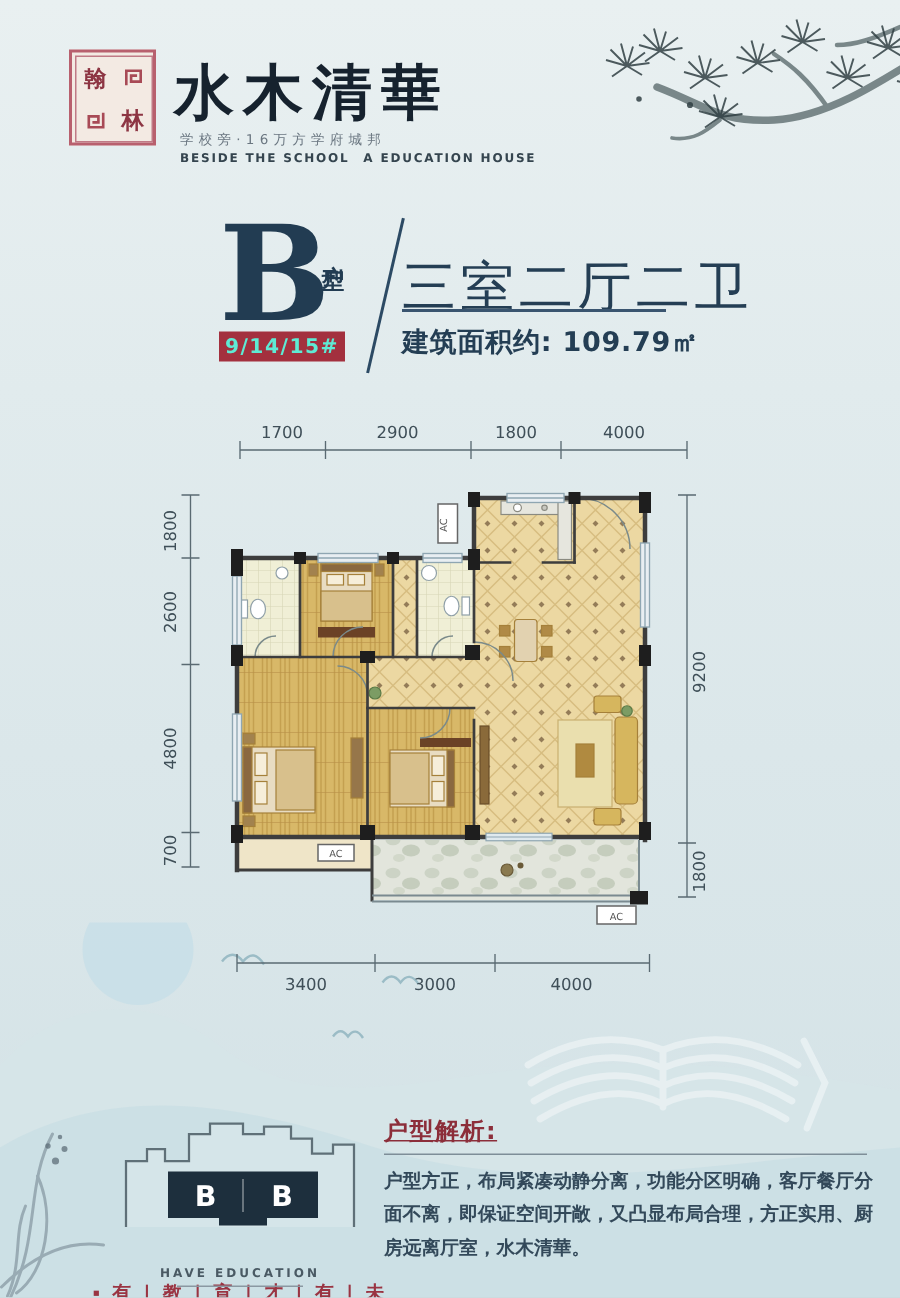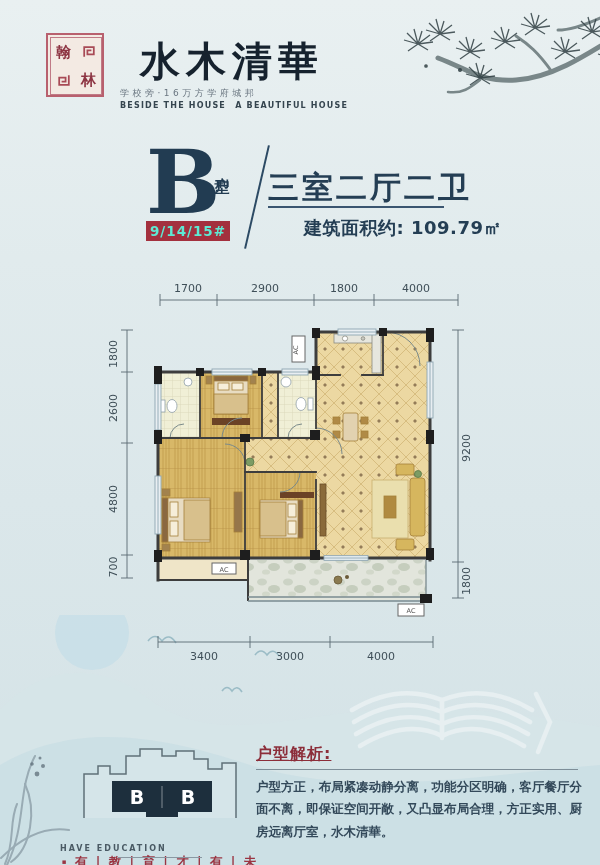--- a/index.html
+++ b/index.html
@@ -6,40 +6,40 @@
   #poster{position:relative;width:600px;height:865px;overflow:hidden;
     background:linear-gradient(180deg,#e9f0f1 0%,#e1ebed 30%,#dbe7ea 58%,#d3e2e6 100%);
     font-family:"DejaVu Sans","Liberation Sans",sans-serif;}
   .abs{position:absolute;}
   svg text{font-family:"DejaVu Sans","Liberation Sans",sans-serif;}
   
   .seal{left:46px;top:33px;width:58px;height:64px;border:2px solid #b8606e;background:#f3eae3;padding:2px;box-sizing:border-box;}
   .seal-in{width:100%;height:100%;border:1px solid #c07a86;display:grid;grid-template-columns:1fr 1fr;grid-template-rows:1fr 1fr;}
   .seal-cell{display:flex;align-items:center;justify-content:center;font-family:"DejaVu Serif","Liberation Serif",serif;
     font-size:15px;font-weight:bold;color:#8d3543;}
-  .brand-title{left:116px;top:34px;font-family:"DejaVu Serif","Liberation Serif",serif;font-size:40px;font-weight:900;color:#16222e;letter-spacing:6px;margin-left:24px;}
+  .brand-title{left:116px;top:34px;font-family:"DejaVu Serif","Liberation Serif",serif;font-size:40px;font-weight:900;color:#16222e;letter-spacing:6px;}
   .brand-sub-cn{left:120px;top:87px;font-size:9px;color:#6a7680;letter-spacing:3.5px;}
   .brand-sub-en{left:120px;top:100px;font-size:8px;font-weight:bold;color:#35454f;letter-spacing:1.2px;}
   
   .big-b{left:146px;top:138px;font-family:"DejaVu Serif","Liberation Serif",serif;font-size:88px;line-height:1;font-weight:bold;color:#223c52;}
   .type-vert{left:212px;top:164px;writing-mode:vertical-rl;font-size:15px;font-weight:bold;color:#223c52;letter-spacing:3px;}
   .badge{left:146px;top:221px;width:84px;height:20px;background:#a3303e;color:#5eead4;font-size:13.5px;font-weight:bold;
     display:flex;align-items:center;justify-content:center;letter-spacing:1px;}
   .slash{left:256px;top:144px;width:2px;height:106px;background:#2c4a64;transform:rotate(13deg);}
-  .layout-txt{left:268px;top:167px;font-size:31px;font-weight:bold;color:#243e54;letter-spacing:3px;}
+  .layout-txt{left:268px;top:167px;font-size:36px;font-weight:normal;color:#243e54;letter-spacing:3px;}
   .layout-rule{left:268px;top:206px;width:176px;height:2px;background:#3a5570;}
-  .area-txt{left:268px;top:216px;font-size:18px;font-weight:bold;color:#243e54;letter-spacing:.5px;margin-left:36px;}
+  .area-txt{left:268px;top:216px;font-size:18px;font-weight:bold;color:#243e54;letter-spacing:.5px;}
   
   .ana-head{left:256px;top:744px;font-size:16px;font-weight:bold;color:#8c2e3a;letter-spacing:1px;text-decoration:underline;}
   .ana-rule{left:256px;top:769px;width:322px;height:1px;background:#7e8e98;}
   .ana-body{left:256px;top:776px;width:326px;font-size:12.5px;font-weight:600;color:#33495a;line-height:1.78;text-align:justify;}
   
   .slogan{left:60px;top:826px;width:200px;text-align:center;font-size:12.5px;font-weight:bold;color:#9a3442;letter-spacing:2px;margin-top:28px;}
   .slogan .bullet{font-size:7px;vertical-align:2px;color:#9a3442;}
-  .slogan-en{left:60px;top:844px;width:200px;text-align:left;font-size:8px;color:#4a5a64;letter-spacing:2px;font-weight:bold;}
+  .slogan-en{left:60px;top:844px;width:200px;text-align:center;font-size:8px;color:#4a5a64;letter-spacing:2px;font-weight:bold;}
   .slogan-rule{left:118px;top:857px;width:84px;height:1px;background:#8a98a2;}
 </style>
 </head>
 <body>
 
 <div id="poster">
 
   <svg class="abs" style="left:0;top:615px" width="600" height="250" viewBox="0 0 600 250">
     <circle cx="92" cy="18" r="37" fill="#c7dfe7" opacity="0.8"></circle>
     <path d="M0,95 C50,42 110,52 150,85 C200,122 260,110 330,100 C430,86 520,98 600,112 L600,250 L0,250 Z" fill="#d6e5e8" opacity="0.95"></path>
@@ -117,21 +117,21 @@
       <div class="seal-cell">
         <svg width="16" height="16" viewBox="0 0 20 20">
             <path d="M16,4 V16 H4 V7 H12 V12 H7" stroke="#a84a56" stroke-width="2.2" fill="none"></path>
           </svg>
       </div>
       <div class="seal-cell">林</div>
     </div>
   </div>
   <div class="abs brand-title">水木清華</div>
   <div class="abs brand-sub-cn">学校旁·16万方学府城邦</div>
-  <div class="abs brand-sub-en">BESIDE THE HOUSE　A BEAUTIFUL HOUSE</div>
+  <div class="abs brand-sub-en">BESIDE THE SCHOOL　A EDUCATION HOUSE</div>
 
   <div class="abs big-b">B</div>
   <div class="abs type-vert">户型</div>
   <div class="abs badge">9/14/15#</div>
   <div class="abs slash"></div>
   <div class="abs layout-txt">三室二厅二卫</div>
   <div class="abs layout-rule"></div>
   <div class="abs area-txt">建筑面积约: 109.79㎡</div>
 
   <svg class="abs" style="left:100px;top:268px" width="400" height="425" viewBox="0 0 400 425">

